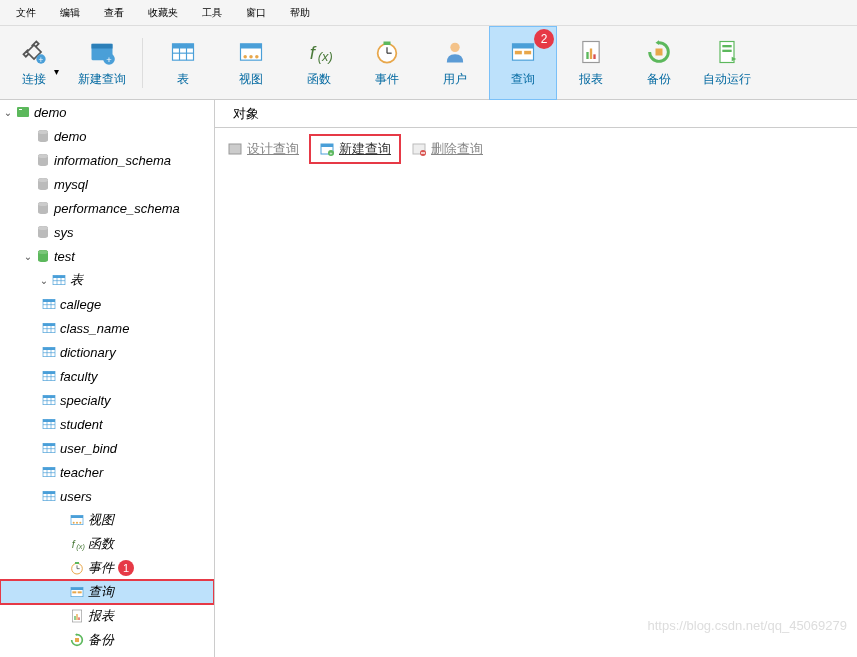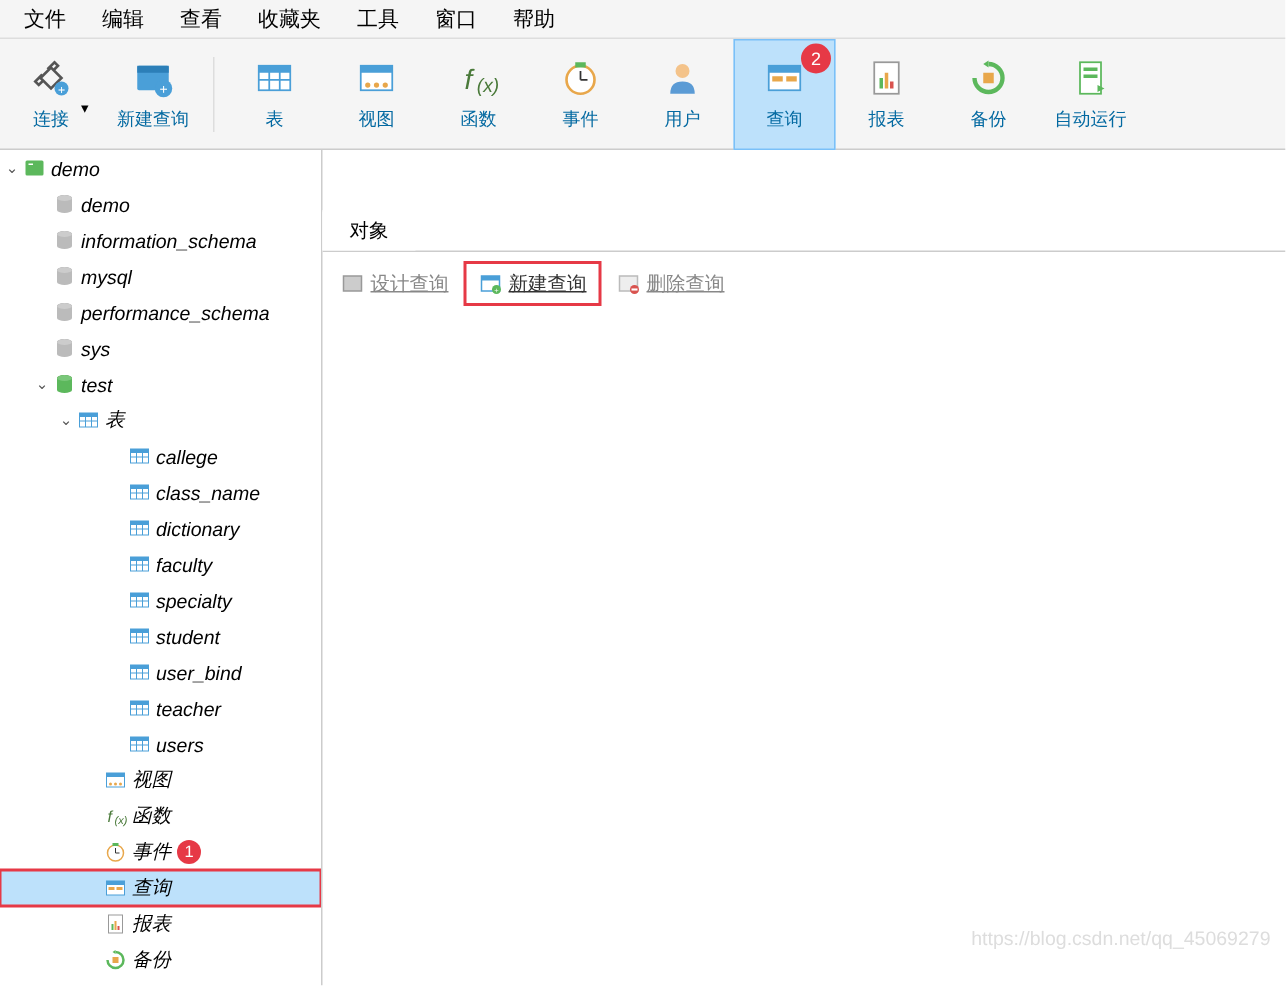--- a/index.html
+++ b/index.html
@@ -1,20 +1,20 @@
 <!DOCTYPE html>
 <html><head>
 <meta charset="utf-8">
 <style>
 * { box-sizing: border-box; margin: 0; padding: 0; font-family: "Microsoft YaHei", sans-serif; }
 body { background: #fff; width: 857px; height: 657px; overflow: hidden; position: relative; }
 
 
 .menubar { display: flex; align-items: center; height: 26px; background: #f5f5f5; border-bottom: 1px solid #ddd; padding: 0 4px; }
-.menubar-item { padding: 3px 12px; font-size: 14px; cursor: default; }
+.menubar-item { padding: 3px 12px; font-size: 10px; cursor: default; }
 
 
 .toolbar { display: flex; align-items: center; height: 74px; background: #f5f5f5; border-bottom: 1px solid #ccc; }
 .tool-item { display: flex; flex-direction: column; align-items: center; justify-content: center; width: 68px; height: 74px; cursor: default; position: relative; }
 .tool-item.selected { background: #bde1fb; border: 1px solid #7ac0f8; }
 .tool-icon { width: 30px; height: 30px; display: flex; align-items: center; justify-content: center; margin-bottom: 4px; }
 .tool-label { font-size: 12px; color: #0369a1; }
 .tool-divider { width: 1px; height: 50px; background: #ddd; margin: 0 6px; }
 .badge { position: absolute; top: 2px; right: 2px; width: 20px; height: 20px; border-radius: 50%; background: #e63946; color: #fff; font-size: 12px; display: flex; align-items: center; justify-content: center; }
 .red-box { border: 2px solid #e63946; }
@@ -28,24 +28,24 @@
 .tree { font-size: 13px; }
 .tree-row { display: flex; align-items: center; height: 24px; padding-left: 4px; cursor: default; white-space: nowrap; }
 .tree-row.selected { background: #bde1fb; }
 .tree-toggle { width: 12px; text-align: center; color: #555; font-size: 10px; }
 .tree-icon { width: 18px; display: flex; align-items: center; justify-content: center; }
 .tree-label { padding-left: 2px; font-style: italic; }
 .indent-0 { padding-left: 2px; }
 .indent-1 { padding-left: 22px; }
 .indent-2 { padding-left: 38px; }
 .indent-3 { padding-left: 56px; }
-.indent-3b { padding-left: 72px; }
-
-
-.tabbar { display: flex; align-items: center; height: 28px; border-bottom: 1px solid #ccc; background: #fff; margin-top: 40px; }
+.indent-3b { padding-left: 28px; }
+
+
+.tabbar { display: flex; align-items: center; height: 28px; border-bottom: 1px solid #ccc; background: #fff; }
 .tab { padding: 4px 18px; font-size: 13px; background: #fff; }
 .content-toolbar { display: flex; align-items: center; height: 42px; padding: 6px 4px; gap: 2px; }
 .c-btn { display: flex; align-items: center; gap: 4px; padding: 4px 8px; font-size: 13px; color: #888; cursor: default; text-decoration: underline; }
 .c-btn.active { color: #333; }
 .c-btn.redbox { border: 2px solid #e63946; }
 
 .watermark { position: absolute; bottom: 24px; right: 10px; color: #ddd; font-size: 13px; }
 
 svg { display: block; }
 </style>

